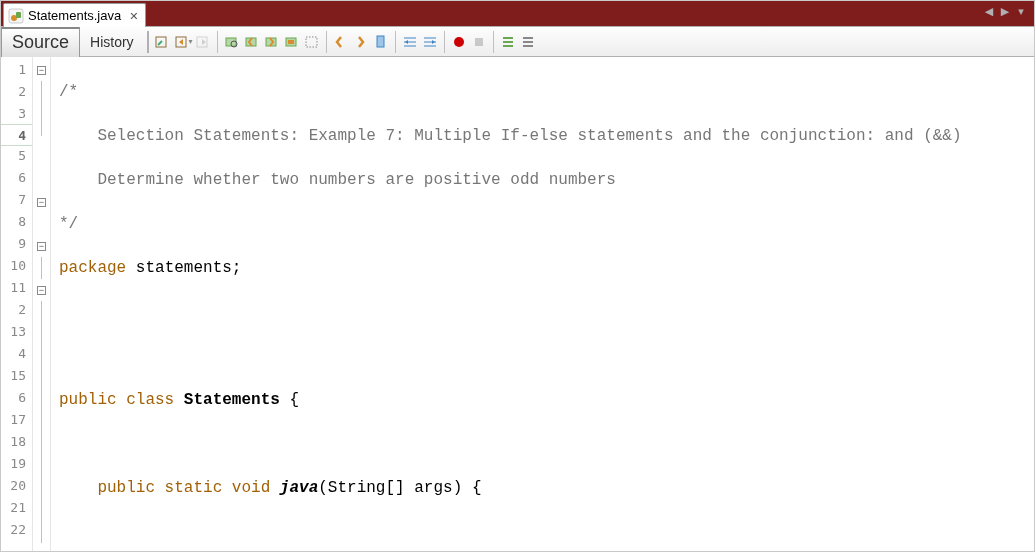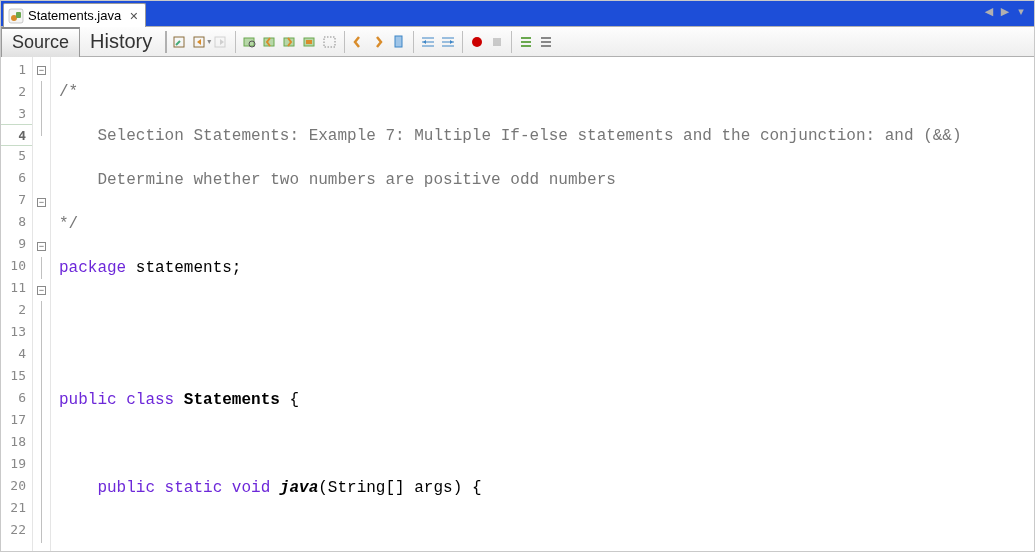--- a/index.html
+++ b/index.html
@@ -1,40 +1,40 @@
 <!DOCTYPE html>
 <html><head>
 <meta charset="utf-8">
 <style>
   * { box-sizing: border-box; }
   html, body { margin: 0; padding: 0; font-family: "Segoe UI", Arial, sans-serif; font-size: 13px; background: #fff; overflow: hidden; }
   .container { width: 1035px; height: 552px; border: 1px solid #c9c9c9; background: #fff; position: relative; }
-  .tab-strip { height: 26px; background: #1d4ed8; border-bottom: 1px solid #b0b0b0; display: flex; align-items: flex-end; padding-left: 2px; position: relative; }
+  .tab-strip { height: 26px; background: #7f1d1d; border-bottom: 1px solid #b0b0b0; display: flex; align-items: flex-end; padding-left: 2px; position: relative; }
   .file-tab { height: 24px; background: #fff; border: 1px solid #9a9a9a; border-bottom: none; display: flex; align-items: center; padding: 0 6px 0 4px; gap: 4px; font-size: 13px; border-radius: 2px 2px 0 0; position: relative; top: 1px; }
   .file-tab .jicon { width: 16px; height: 16px; display: inline-flex; align-items: center; justify-content: center; }
   .file-tab .close { width: 10px; height: 10px; margin-left: 4px; color: #555; font-size: 11px; line-height: 10px; cursor: pointer; }
   .tab-strip .nav-ctrl { position: absolute; right: 6px; top: 3px; display: flex; gap: 2px; }
   .nav-ctrl span { width:14px; height:14px; color:#b0b0b0; font-size:11px; display:flex; align-items:center; justify-content:center; }
   .toolbar { height: 30px; background: linear-gradient(#fdfdfd,#eeeeee); border-bottom: 1px solid #b0b0b0; display: flex; align-items: center; }
-  .tb-tab { height: 30px; display:flex; align-items:center; padding: 0 10px; font-size: 20px; color:#333; position: relative; }
+  .tb-tab { height: 30px; display:flex; align-items:center; padding: 0 10px; font-size: 14px; color:#333; position: relative; }
   .tb-tab.active { background: linear-gradient(#fff,#e0e0e0); border: 1px solid #999; border-bottom: none; border-top: 2px solid #888; font-size: 18px; }
   .tb-sep { width: 1px; height: 22px; background: #c0c0c0; margin: 0 4px; }
   .tb-sep.big { width: 2px; background:#b0b0b0; margin: 0 3px; }
   .tb-btn { width: 18px; height: 18px; display:inline-flex; align-items:center; justify-content:center; margin: 0 1px; cursor:pointer; }
   .editor-area { display: flex; height: calc(100% - 56px); }
   .gutter { width: 32px; background: #fff; border-right: 1px solid #e5e5e5; text-align: right; padding-top: 2px; }
   .gutter .ln { height: 22px; line-height: 22px; font-size: 13px; color: #888; padding-right: 6px; font-family: Consolas, monospace; }
   .gutter .ln.bold { font-weight: bold; color:#666; border-top:1px solid #c8dcc8; border-bottom:1px solid #c8dcc8; margin: -1px 0; }
   .fold-gutter { width: 18px; background:#fff; border-right:1px solid #e5e5e5; padding-top:2px; }
   .fold-gutter .fc { height:22px; display:flex; align-items:center; justify-content:center; position:relative; }
   .fold-box { width:9px; height:9px; border:1px solid #8a8a8a; background:#fff; font-size:9px; line-height:7px; text-align:center; color:#555; cursor:pointer; }
   .fold-line { width:1px; background:#c0c0c0; height:100%; }
   .code { flex: 1; padding: 2px 0 0 8px; font-family: Consolas, "Courier New", monospace; font-size: 16px; line-height: 22px; white-space: pre; color: #000; overflow:hidden; }
   .code .row { height: 22px; }
-  .kw { color: #6d28d9; }
+  .kw { color: #a16207; }
   .cm { color: #777777; }
   .cls { font-weight: bold; }
   .mth { font-style: italic; font-weight: bold; }
 </style>
 </head>
 <body>
 
 <div class="container">
 
   <div class="tab-strip">

